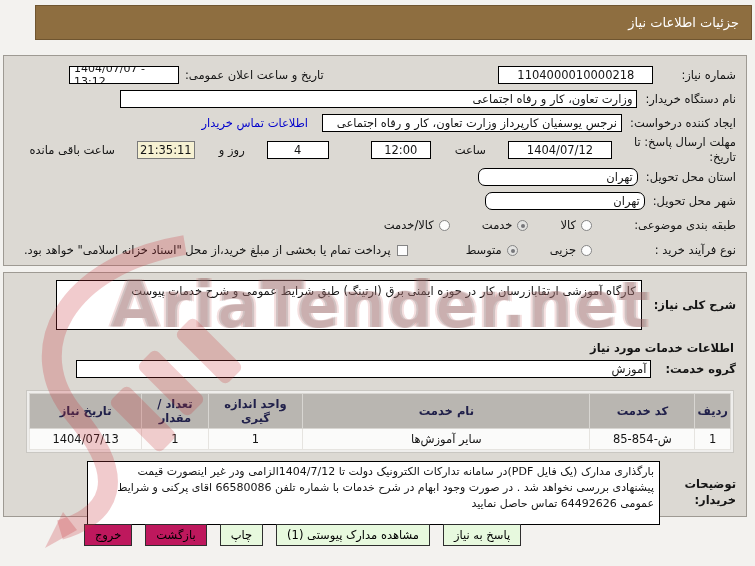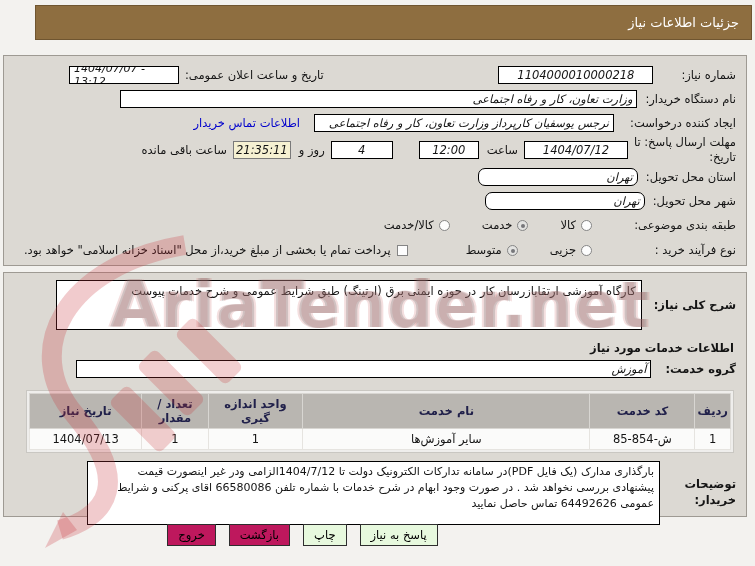--- a/index.html
+++ b/index.html
@@ -19,31 +19,31 @@
     background:#dcd9d3; border:1px solid #9e9a93;
   }
   #panel-need { top:55px; height:211px; padding:7px 10px 0 10px; }
   #panel-services { top:272px; height:245px; padding:7px 10px 0 10px; }
 
   .frow { display:flex; align-items:center; min-height:24px; }
   .lbl { white-space:nowrap; }
   .lbl-bold { font-weight:bold; white-space:nowrap; }
   .inp {
     background:#fff; border:1px solid #000; height:18px;
-    display:flex; align-items:center; padding:0 4px; overflow:hidden;font-style:italic;
+    display:flex; align-items:center; padding:0 4px; overflow:hidden;
   }
   .ltr { direction:ltr; }
   .center { justify-content:center; }
   .spacer { flex:1; }
 
   .inp-need   { width:155px; margin-right:28px; }
   .inp-ann    { width:110px; margin-right:6px; font-size:11px; }
   .row1       { padding-left:55px; }
   .inp-org    { flex:1; margin-right:8px; margin-left:106px; }
-  .inp-creator{ width:300px; margin-right:16px; }
+  .inp-creator{ width:300px; margin-right:8px; }
   .link { color:#0000cc; margin-right:14px; cursor:pointer; }
 
   .lbl-deadline { width:104px; white-space:normal; line-height:1.3; }
   .inp-date  { width:104px; margin-right:4px; }
   .inp-hour  { width:60px;  margin-right:8px; }
   .inp-days  { width:62px;  margin-right:26px; }
   .cream { background:#f6f1d2; border-color:#7a7a7a; width:58px; margin-right:8px; }
   .gap6  { margin-right:6px; }
   .inp-city { width:160px; margin-right:8px;border-radius:7px; }
 
@@ -123,21 +123,21 @@
     <span class="lbl">نام دستگاه خریدار:</span>
     <div class="inp inp-org">وزارت تعاون، کار و رفاه اجتماعی</div>
   </div>
 
   <div class="frow">
     <span class="lbl">ایجاد کننده درخواست:</span>
     <div class="inp inp-creator">نرجس یوسفیان کارپرداز وزارت تعاون، کار و رفاه اجتماعی</div>
     <span class="link">اطلاعات تماس خریدار</span>
   </div>
 
-  <div class="frow" style="min-height:30px;">
+  <div class="frow" style="min-height:30px;gap:16px;">
     <span class="lbl lbl-deadline">مهلت ارسال پاسخ: تا تاریخ:</span>
     <div class="inp ltr center inp-date">1404/07/12</div>
     <span class="lbl gap6">ساعت</span>
     <div class="inp ltr center inp-hour">12:00</div>
     <div class="inp ltr center inp-days">4</div>
     <span class="lbl gap6">روز و</span>
     <div class="inp ltr center cream">21:35:11</div>
     <span class="lbl gap6">ساعت باقی مانده</span>
   </div>
 
@@ -238,20 +238,21 @@
 
   <div class="notes-row">
     <span class="lbl-notes">توضیحات خریدار:</span>
     <div class="txtbox box-notes">بارگذاری مدارک (یک فایل PDF)در سامانه تدارکات الکترونیک دولت تا 1404/7/12الزامی ودر غیر اینصورت قیمت پیشنهادی بررسی نخواهد شد . در صورت وجود ابهام در شرح خدمات با شماره تلفن 66580086 اقای پرکنی و شرایط عمومی 64492626 تماس حاصل نمایید</div>
   </div>
 
 </div>
 
 <div class="actions">
     <button class="btn green">پاسخ به نیاز</button>
+    <button class="btn green">مشاهده مدارک پیوستی (1)</button>
     <button class="btn green">چاپ</button>
     <button class="btn pink">بازگشت</button>
     <button class="btn pink">خروج</button>
   </div>
 
 <div class="watermark">
   <div class="wm-text">AriaTender.net</div>
   <svg width="260" height="320" style="position:absolute;left:15px;top:230px">
     <g fill="none" stroke="rgba(200,55,60,0.26)" stroke-width="20">
       <path d="M 170 15 C 50 35, 5 120, 60 185 C 115 250, 95 285, 45 300"></path>

